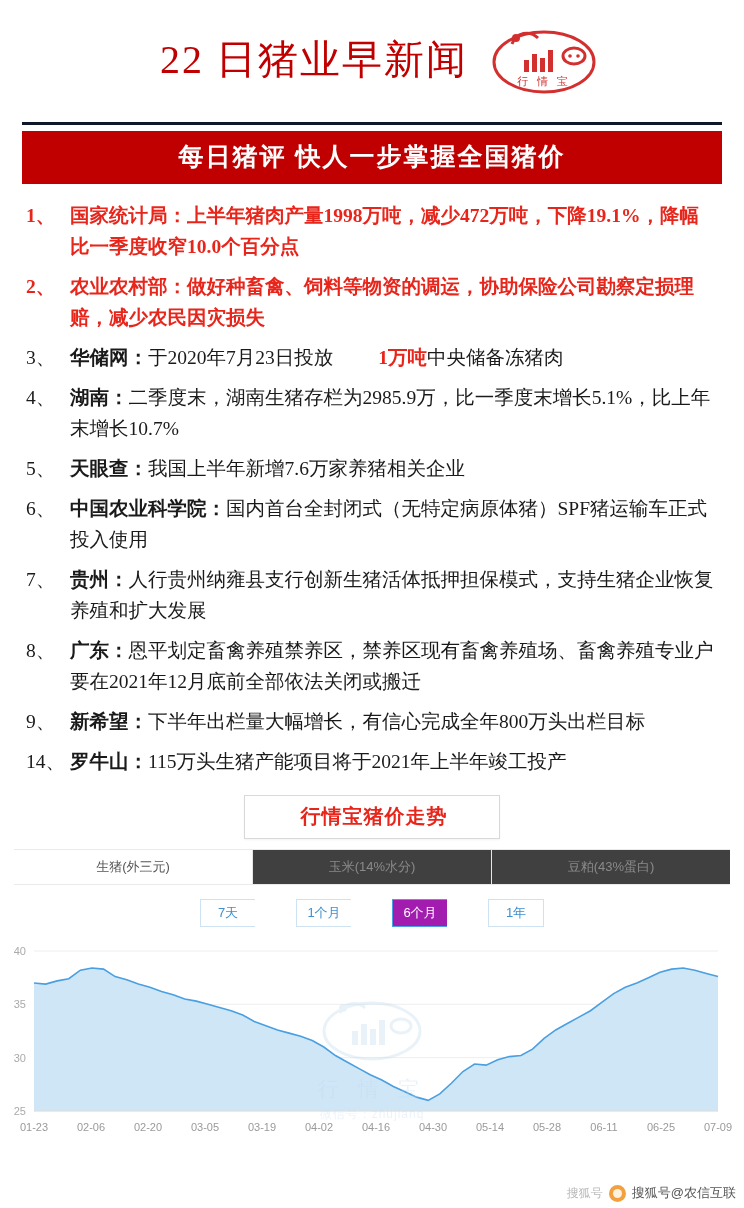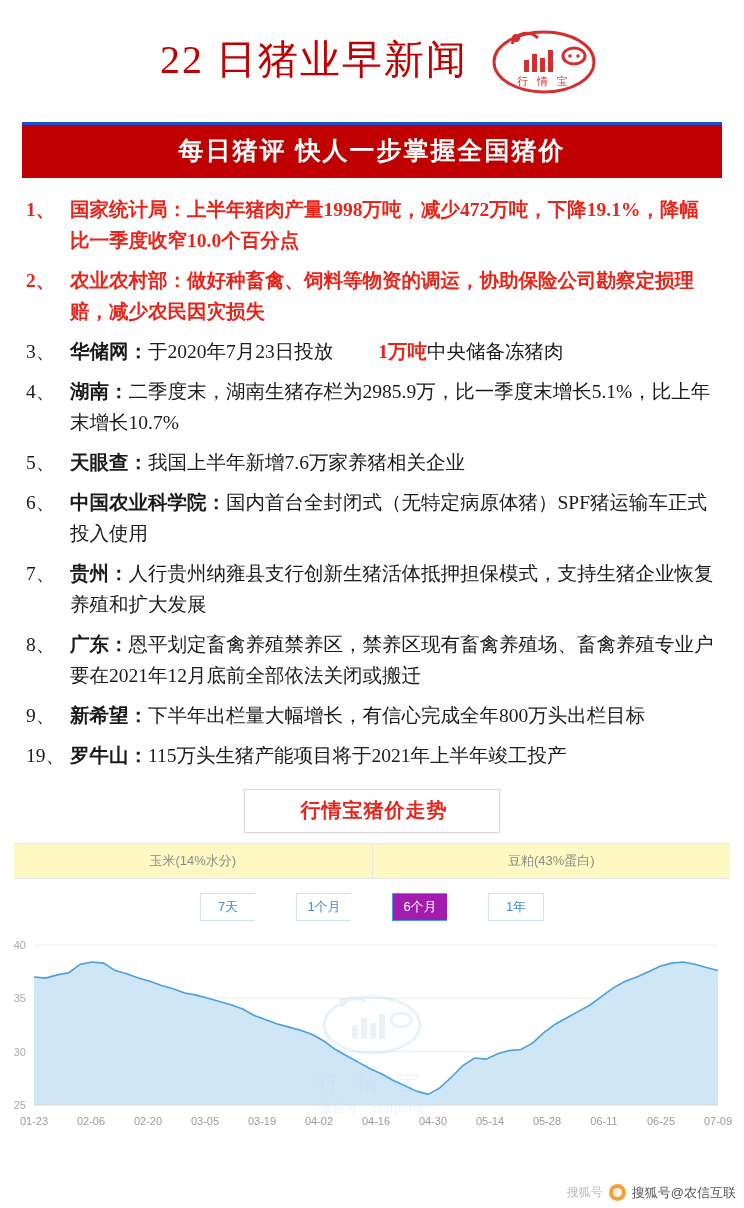--- a/index.html
+++ b/index.html
@@ -34,21 +34,22 @@
   .logo{
     position:relative;
     width:118px;height:74px;
     flex:0 0 auto;
   }
   .logo svg{display:block;}
 
   
   .banner-wrap{
     margin:4px 22px 0 22px;
-    border-top:3px solid #1d4ed8;
+    border-top:3px solid #0f172a;
+    padding-top:6px;
   }
   .banner{
     background:#c00000;
     color:#ffffff;
     text-align:center;
     font-size:25px;
     font-weight:bold;
     letter-spacing:2px;
     padding:9px 0 11px 0;
     font-family:"Liberation Sans","DejaVu Sans",sans-serif;
@@ -104,21 +105,21 @@
     margin:10px 14px 0 14px;
     height:34px;
     border:1px solid #eaeaea;
     border-left:none;border-right:none;
   }
   .cat-tab{
     flex:1 1 33.33%;
     display:flex;align-items:center;justify-content:center;
     font-size:13px;
     color:#8a8a8a;
-    background:#fef9c3;
+    background:#404040;
     border-right:1px solid #e6e6e6;
   }
   .cat-tab:last-child{border-right:none;}
   .cat-tab.active{
     background:#ffffff;
     color:#555555;
   }
   .range-tabs{
     display:flex;
     justify-content:center;
@@ -168,21 +169,21 @@
     color:#c3dced;
     font-size:12px;
     letter-spacing:1px;
     margin-top:3px;
   }
 
   
   .footer-credit{
     position:absolute;
     right:8px;bottom:6px;
-    display:flex;align-items:flex-start;gap:6px;
+    display:flex;align-items:center;gap:6px;
     font-size:13px;
     color:#555;
   }
   .sohu-badge{
     color:#b8b8b8;
     font-size:12px;
   }
   .avatar{
     width:17px;height:17px;border-radius:50%;
     background:#f2a23c;
@@ -266,33 +267,34 @@
       <span class="num">8、</span>
       <span class="txt"><span class="lead">广东：</span><span>恩平划定畜禽养殖禁养区，禁养区现有畜禽养殖场、畜禽养殖专业户要在2021年12月底前全部依法关闭或搬迁</span></span>
     </div>
 
     <div class="item">
       <span class="num">9、</span>
       <span class="txt"><span class="lead">新希望：</span><span>下半年出栏量大幅增长，有信心完成全年800万头出栏目标</span></span>
     </div>
 
     <div class="item">
-      <span class="num wide">19、</span>
+      <span class="num wide">14、</span>
       <span class="txt"><span class="lead">罗牛山：</span><span>115万头生猪产能项目将于2021年上半年竣工投产</span></span>
     </div>
 
   </div>
 
   <div class="chart-block">
 
     <div class="chart-title-box">
       <div class="t">行情宝猪价走势</div>
     </div>
 
     <div class="cat-tabs">
+      <div class="cat-tab active">生猪(外三元)</div>
       <div class="cat-tab">玉米(14%水分)</div>
       <div class="cat-tab">豆粕(43%蛋白)</div>
     </div>
 
     <div class="range-tabs">
       <div class="range-tab">7天</div>
       <div class="range-tab">1个月</div>
       <div class="range-tab active">6个月</div>
       <div class="range-tab">1年</div>
     </div>

